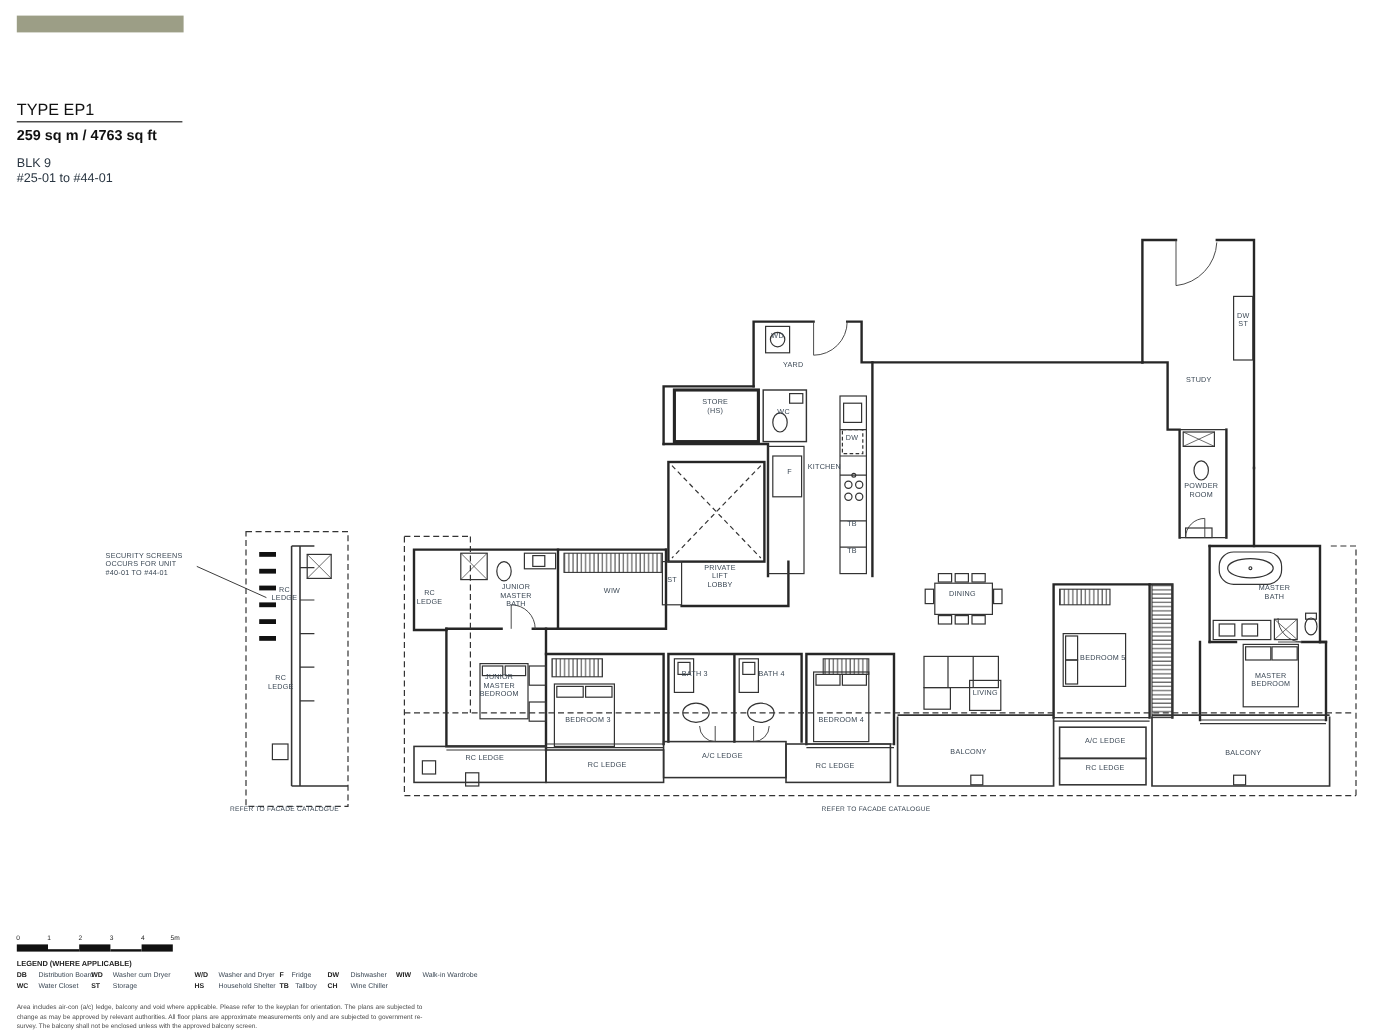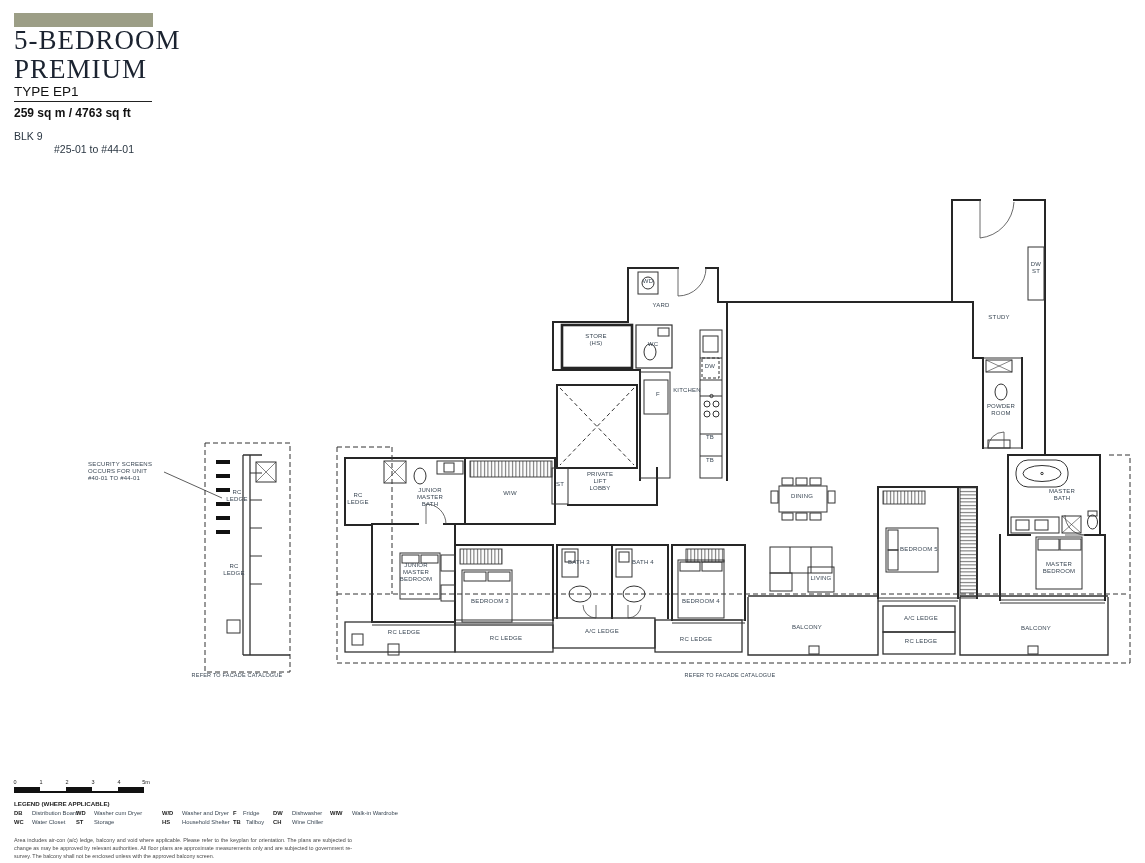--- a/index.html
+++ b/index.html
@@ -6,21 +6,21 @@
   .page{position:relative;width:1145px;height:863px;background:#ffffff;overflow:hidden;
         font-family:"Liberation Sans",sans-serif;}
   
   .accent-bar{position:absolute;left:14px;top:13px;width:139px;height:14px;background:#9c9e86;}
   .title{position:absolute;left:14px;top:26px;font-family:"Liberation Serif",serif;
          font-size:27px;line-height:29px;letter-spacing:1px;color:#1b2330;font-weight:400;}
   .type-label{position:absolute;left:14px;top:84px;font-size:13.5px;font-weight:normal;color:#111;}
   .type-rule{position:absolute;left:14px;top:101px;width:138px;border-top:1.3px solid #222;}
   .area-label{position:absolute;left:14px;top:106px;font-size:12px;font-weight:bold;color:#111;}
   .blk-label{position:absolute;left:14px;top:130px;font-size:10.5px;color:#2a3642;}
-  .units-label{position:absolute;left:14px;top:143px;font-size:10.5px;color:#2a3642;margin-left:40px;}
+  .units-label{position:absolute;left:14px;top:143px;font-size:10.5px;color:#2a3642;}
   
   .plan-svg{position:absolute;left:0;top:0;}
   
   .plan-labels{position:absolute;left:0;top:0;width:1145px;height:863px;pointer-events:none;}
   .lbl{position:absolute;font-size:6px;line-height:7.2px;text-align:center;
        white-space:pre-line;transform:translateX(-50%);letter-spacing:0.2px;color:#3a4754;}
   .lbl.left{transform:none;text-align:left;}
   .lbl.tiny{font-size:5.5px;}
   
   .scalebar{position:absolute;left:14px;top:779px;width:132px;height:16px;}
@@ -37,21 +37,21 @@
   .disclaimer{position:absolute;left:14px;top:831px;width:338px;font-size:5.4px;
               line-height:8px;color:#4a4a4a;text-align:justify;}
 </style>
 </head>
 <body>
 
 <div class="page">
 
   <div>
     <div class="accent-bar" style="background-color: rgb(156, 158, 134);"></div>
-    <div class="title"><span>5-BEDROOM</span><br><span>PREMIUM</span></div>
+    <div class="title"><br></div>
     <div class="type-label">TYPE EP1</div>
     <div class="type-rule"></div>
     <div class="area-label">259 sq m / 4763 sq ft</div>
     <div class="blk-label">BLK 9</div>
     <div class="units-label">#25-01 to #44-01</div>
   </div>
 
   <svg class="plan-svg" width="1145" height="863" viewBox="0 0 1145 863">
     <defs>
       <pattern id="hv" width="3.5" height="16" patternUnits="userSpaceOnUse">

